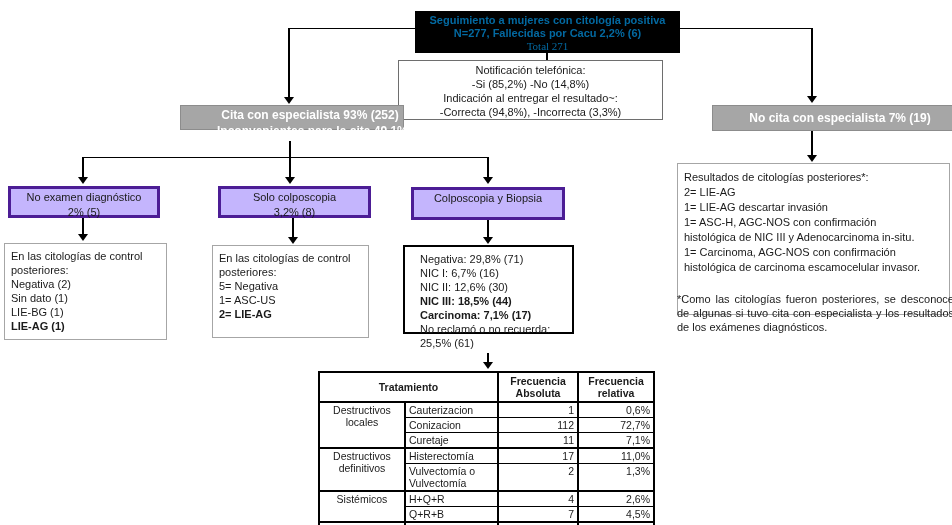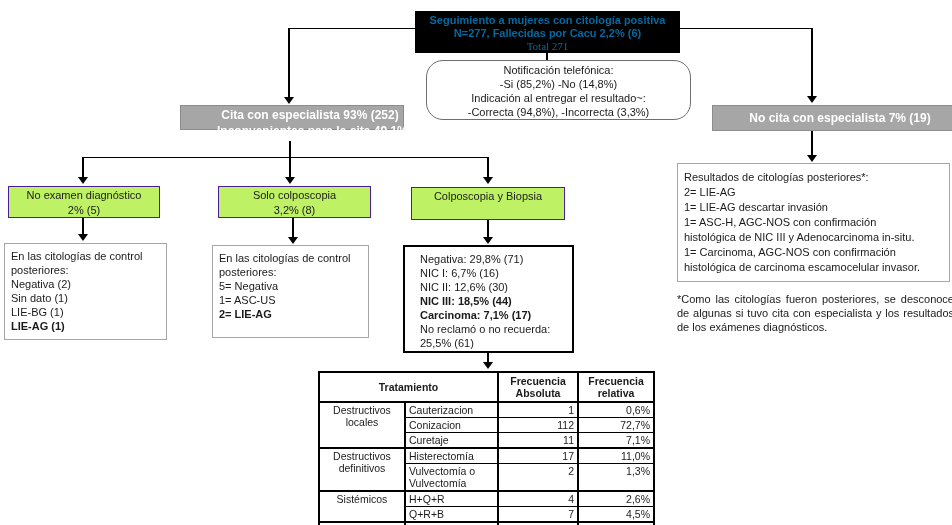--- a/index.html
+++ b/index.html
@@ -8,21 +8,21 @@
     font-family:"Liberation Sans","DejaVu Sans",sans-serif;color:#1a1a1a;
     overflow:hidden;
   }
   .box{position:absolute;box-sizing:border-box;}
   .centered{text-align:center;}
   .black-box{background:#000;color:#0369a1;padding-top:3px;}
   .black-box .b{font-weight:bold;font-size:11px;line-height:13px;white-space:nowrap;}
   .black-box .serif{font-family:"Liberation Serif","DejaVu Serif",serif;font-size:11px;line-height:13px;}
   .plain-box{background:#fff;border:1px solid #6e6e6e;font-size:11px;line-height:14px;padding-top:2px;}
   .gray-box{background:#a6a6a6;border:1px solid #8c8c8c;color:#fff;font-weight:bold;font-size:12px;line-height:16px;padding-top:1px;}
-  .lgray-box{background:#bef264;border:1px solid #4c1d95;font-size:11px;line-height:15px;padding-top:1px;}
+  .lgray-box{background:#c4b5fd;border:3px solid #4c1d95;font-size:11px;line-height:15px;padding-top:1px;}
   .list-box{background:#fff;border:1px solid #a6a6a6;font-size:11px;line-height:14px;padding:5px 6px;text-align:left;}
   .thick-box{background:#fff;border:2px solid #000;font-size:11px;line-height:14px;padding:5px 6px;text-align:left;}
   .results-box{background:#fff;border:1px solid #a6a6a6;font-size:11px;line-height:15px;padding:6px 6px;text-align:left;}
   .bold{font-weight:bold;}
   .nw{white-space:nowrap;}
   .footnote{position:absolute;font-size:11px;line-height:14px;text-align:justify;}
   .vline{position:absolute;width:2px;background:#000;}
   .hline{position:absolute;height:1px;background:#000;}
   .arrow-down{position:absolute;width:0;height:0;border-left:5px solid transparent;border-right:5px solid transparent;border-top:7px solid #000;}
   table.ttable{position:absolute;border-collapse:collapse;table-layout:fixed;background:#fff;
@@ -72,21 +72,21 @@
 
   <div class="vline" style="left:811px;top:131px;height:24px;"></div>
   <div class="arrow-down" style="left:807px;top:155px;"></div>
 
   <div class="box black-box centered" style="left:415px;top:11px;width:265px;height:42px;">
     <div class="b">Seguimiento a mujeres con citología positiva</div>
     <div class="b">N=277, Fallecidas por Cacu 2,2% (6)</div>
     <div class="serif">Total 271</div>
   </div>
 
-  <div class="box plain-box centered" style="left:426px;top:60px;width:265px;height:60px;border-radius:17px;">
+  <div class="box plain-box centered" style="left:398px;top:60px;width:265px;height:60px;">
     <div class="nw">Notificación telefónica:</div>
     <div class="nw">-Si (85,2%) -No (14,8%)</div>
     <div class="nw">Indicación al entregar el resultado~:</div>
     <div class="nw">-Correcta (94,8%), -Incorrecta (3,3%)</div>
   </div>
 
   <div class="box gray-box centered" style="left:180px;top:105px;width:224px;height:25px;padding-left:36px;">
     <div class="nw">Cita con especialista 93% (252)</div>
     <div class="nw">Inconvenientes para la cita 49,1%</div>
   </div>
@@ -116,31 +116,31 @@
   </div>
 
   <div class="box list-box" style="left:212px;top:245px;width:157px;height:93px;">
     <div class="nw">En las citologías de control</div>
     <div class="nw">posteriores:</div>
     <div class="nw">5= Negativa</div>
     <div class="nw">1= ASC-US</div>
     <div class="nw bold">2= LIE-AG</div>
   </div>
 
-  <div class="box thick-box" style="left:403px;top:245px;width:171px;height:108px;padding-left:15px;">
+  <div class="box thick-box" style="left:403px;top:245px;width:171px;height:89px;padding-left:15px;">
     <div class="nw">Negativa: 29,8% (71)</div>
     <div class="nw">NIC I: 6,7% (16)</div>
     <div class="nw">NIC II: 12,6% (30)</div>
     <div class="nw bold">NIC III: 18,5% (44)</div>
     <div class="nw bold">Carcinoma: 7,1% (17)</div>
     <div class="nw">No reclamó o no recuerda:</div>
     <div class="nw">25,5% (61)</div>
   </div>
 
-  <div class="box results-box" style="left:677px;top:163px;width:273px;height:119px;">
+  <div class="box results-box" style="left:677px;top:163px;width:273px;height:152px;">
     <div class="nw">Resultados de citologías posteriores*:</div>
     <div class="nw">2= LIE-AG</div>
     <div class="nw">1= LIE-AG descartar invasión</div>
     <div class="nw">1= ASC-H, AGC-NOS con confirmación</div>
     <div class="nw">histológica de NIC III y Adenocarcinoma in-situ.</div>
     <div class="nw">1= Carcinoma, AGC-NOS con confirmación</div>
     <div class="nw">histológica de carcinoma escamocelular invasor.</div>
   </div>
 
   <div class="footnote" style="left:677px;top:292px;width:277px;">*Como las citologías fueron posteriores, se desconoce de algunas si tuvo cita con especialista y los resultados de los exámenes diagnósticos.</div>

